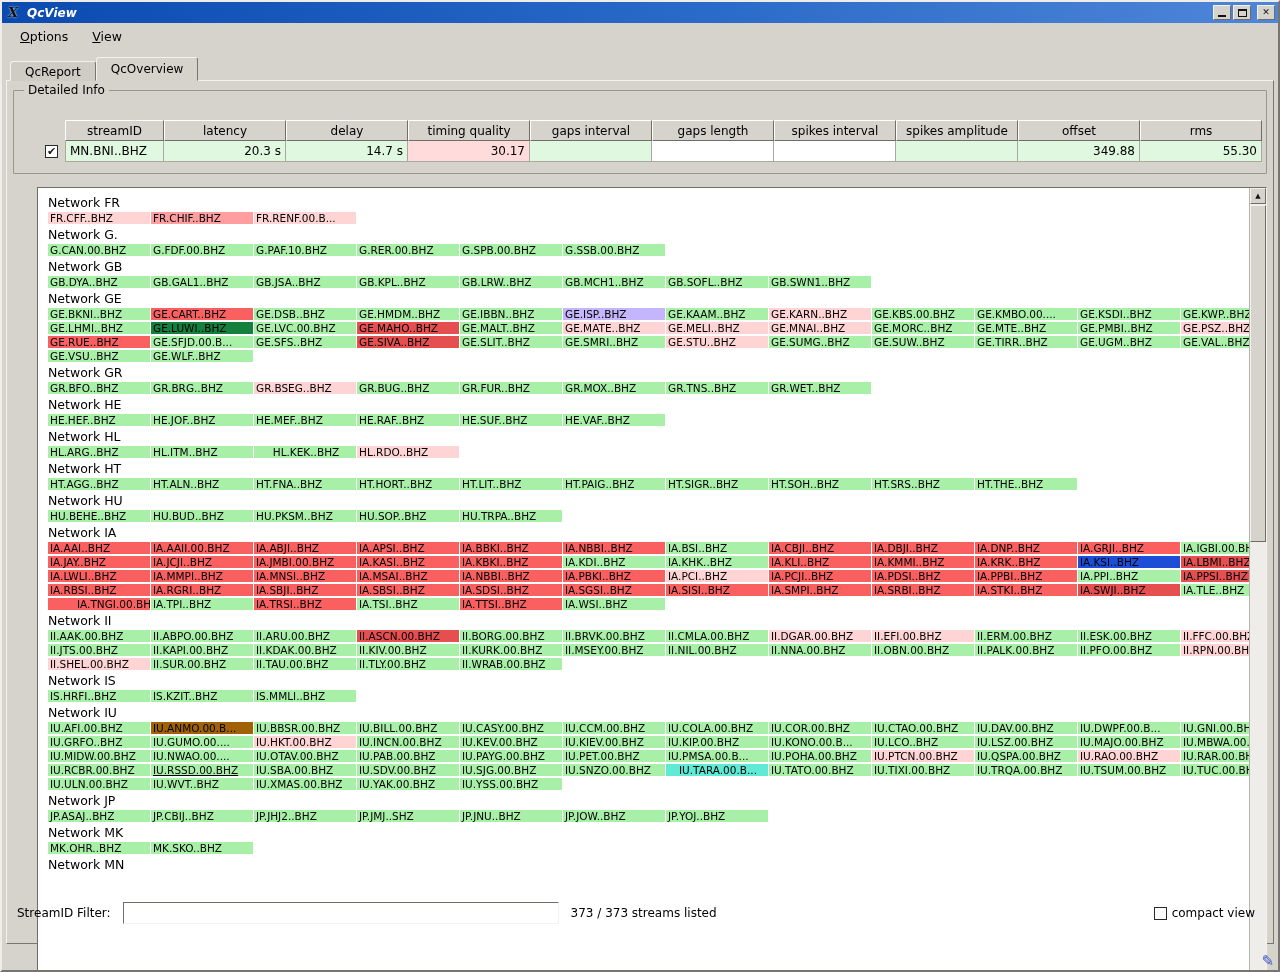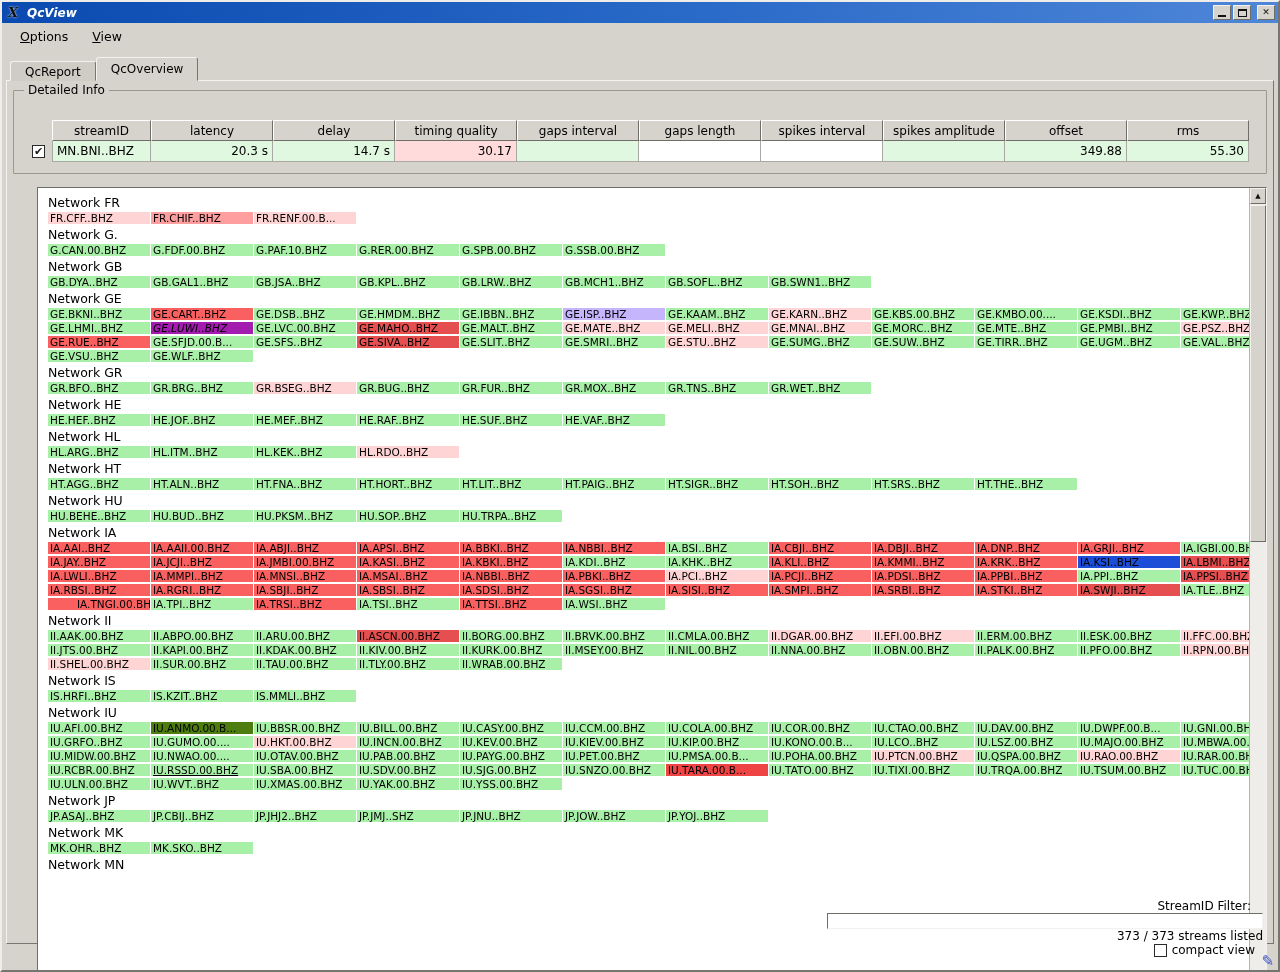--- a/index.html
+++ b/index.html
@@ -34,21 +34,21 @@
   .tab { font-size:12px; padding:0 14px; background:#cfccc6; height:20px; line-height:20px;
     border:1px solid; border-color:#f4f2ee #77756f transparent #f4f2ee; border-radius:3px 3px 0 0; }
   .tab.active { background:#d6d3cd; height:24px; line-height:23px; position:relative; z-index:4; }
   
   .frame { position:absolute; left:4px; right:4px; top:78px; height:864px;
     border:1px solid; border-color:#f4f2ee #77756f #77756f #f4f2ee; background:#d6d3cd; }
   
   .groupbox { position:absolute; left:6px; right:6px; top:9px; height:84px;
     border:1px solid #9a978f; border-radius:1px; }
   .legend { position:absolute; top:-8px; left:10px; background:#d6d3cd; padding:0 4px; font-size:12px; }
-  .di-table { position:absolute; left:18px; top:29px; }
+  .di-table { position:absolute; left:31px; top:29px; }
   .detail-header-row { display:flex; margin-left:20px; }
   .th { height:21px; background:#d6d3cd; border:1px solid; border-color:#ffffff #6f6d68 #6f6d68 #ffffff;
     font-size:12px; display:flex; align-items:center; justify-content:center; width:122px; }
   .th.first { width:99px; }
   .detail-body { display:flex; align-items:center; }
   .di-checkbox-cell { width:20px; display:flex; align-items:center; }
   .detail-data-row { display:flex; }
   .td { height:21px; width:122px; font-size:12px; line-height:20px; padding:0 4px;
     border-right:1px solid #aaa8a2; border-bottom:1px solid #aaa8a2; overflow:hidden; white-space:nowrap; }
   .td.first { width:99px; border-left:1px solid #aaa8a2; }
@@ -67,21 +67,21 @@
   .cell { font-size:10.5px; line-height:12px; padding-left:2px; overflow:hidden; white-space:nowrap; }
   
   .sbar { position:absolute; right:0; top:0; bottom:0; width:17px; background:#efede9; border-left:1px solid #b5b3ad; }
   .sb-btn { position:absolute; left:0; width:16px; height:16px; background:#d6d3cd;
     border:1px solid; border-color:#f4f2ee #6f6d68 #6f6d68 #f4f2ee;
     display:flex; align-items:center; justify-content:center; font-size:7px; color:#111; }
   .sb-up { top:0; } .sb-down { bottom:0; }
   .sb-thumb { position:absolute; left:0; width:16px; top:17px; height:337px; background:#d6d3cd;
     border:1px solid; border-color:#f4f2ee #6f6d68 #6f6d68 #f4f2ee; }
   
-  .footer { position:absolute; left:10px; right:10px; top:818px; height:28px; display:flex; align-items:flex-end;flex-direction:column; }
+  .footer { position:absolute; left:10px; right:10px; top:818px; height:28px; display:flex; align-items:center; }
   .footer-label { font-size:12px; margin-right:12px; }
   .filter-input { width:436px; height:22px; background:#fff; border:1px solid;
     border-color:#6f6d68 #f4f2ee #f4f2ee #6f6d68; font:12px "DejaVu Sans",sans-serif; padding:0 4px; }
   .status-text { font-size:12px; margin-left:12px; flex:1; }
   .compact-wrap { display:flex; align-items:center; gap:5px; margin-right:8px; }
   .compact-label { font-size:12px; }
   
   .corner-icon { position:absolute; right:4px; bottom:0px; font-size:15px; color:#4156c8; z-index:9; }
 </style>
 </head>
@@ -186,21 +186,21 @@
           <div class="cell" style="background: rgb(168, 240, 168);">GE.HMDM..BHZ</div>
           <div class="cell" style="background: rgb(168, 240, 168);">GE.IBBN..BHZ</div>
           <div class="cell" style="background: #c4b5fd;">GE.ISP..BHZ</div>
           <div class="cell" style="background: rgb(168, 240, 168);">GE.KAAM..BHZ</div>
           <div class="cell" style="background: rgb(255, 212, 212);">GE.KARN..BHZ</div>
           <div class="cell" style="background: rgb(168, 240, 168);">GE.KBS.00.BHZ</div>
           <div class="cell" style="background: rgb(168, 240, 168);">GE.KMBO.00....</div>
           <div class="cell" style="background: rgb(168, 240, 168);">GE.KSDI..BHZ</div>
           <div class="cell" style="background: rgb(168, 240, 168);">GE.KWP..BHZ</div>
           <div class="cell" style="background: rgb(168, 240, 168);">GE.LHMI..BHZ</div>
-          <div class="cell" style="background: #a21caf; font-style: italic;">GE.LUWI..BHZ</div>
+          <div class="cell" style="background: #15803d;">GE.LUWI..BHZ</div>
           <div class="cell" style="background: rgb(168, 240, 168);">GE.LVC.00.BHZ</div>
           <div class="cell" style="background: rgb(230, 79, 79);">GE.MAHO..BHZ</div>
           <div class="cell" style="background: rgb(168, 240, 168);">GE.MALT..BHZ</div>
           <div class="cell" style="background: rgb(255, 212, 212);">GE.MATE..BHZ</div>
           <div class="cell" style="background: rgb(255, 212, 212);">GE.MELI..BHZ</div>
           <div class="cell" style="background: rgb(255, 212, 212);">GE.MNAI..BHZ</div>
           <div class="cell" style="background: rgb(168, 240, 168);">GE.MORC..BHZ</div>
           <div class="cell" style="background: rgb(168, 240, 168);">GE.MTE..BHZ</div>
           <div class="cell" style="background: rgb(168, 240, 168);">GE.PMBI..BHZ</div>
           <div class="cell" style="background: rgb(255, 212, 212);">GE.PSZ..BHZ</div>
@@ -236,21 +236,21 @@
           <div class="cell" style="background: rgb(168, 240, 168);">HE.JOF..BHZ</div>
           <div class="cell" style="background: rgb(168, 240, 168);">HE.MEF..BHZ</div>
           <div class="cell" style="background: rgb(168, 240, 168);">HE.RAF..BHZ</div>
           <div class="cell" style="background: rgb(168, 240, 168);">HE.SUF..BHZ</div>
           <div class="cell" style="background: rgb(168, 240, 168);">HE.VAF..BHZ</div>
         </div>
         <div class="net-label">Network HL</div>
         <div class="net-grid">
           <div class="cell" style="background: rgb(168, 240, 168);">HL.ARG..BHZ</div>
           <div class="cell" style="background: rgb(168, 240, 168);">HL.ITM..BHZ</div>
-          <div class="cell" style="background: rgb(168, 240, 168);">HL.KEK..BHZ</div>
+          <div class="cell" style="background: rgb(168, 240, 168); text-align: center;">HL.KEK..BHZ</div>
           <div class="cell" style="background: rgb(255, 212, 212);">HL.RDO..BHZ</div>
         </div>
         <div class="net-label">Network HT</div>
         <div class="net-grid">
           <div class="cell" style="background: rgb(168, 240, 168);">HT.AGG..BHZ</div>
           <div class="cell" style="background: rgb(168, 240, 168);">HT.ALN..BHZ</div>
           <div class="cell" style="background: rgb(168, 240, 168);">HT.FNA..BHZ</div>
           <div class="cell" style="background: rgb(168, 240, 168);">HT.HORT..BHZ</div>
           <div class="cell" style="background: rgb(168, 240, 168);">HT.LIT..BHZ</div>
           <div class="cell" style="background: rgb(168, 240, 168);">HT.PAIG..BHZ</div>
@@ -358,21 +358,21 @@
         </div>
         <div class="net-label">Network IS</div>
         <div class="net-grid">
           <div class="cell" style="background: rgb(168, 240, 168);">IS.HRFI..BHZ</div>
           <div class="cell" style="background: rgb(168, 240, 168);">IS.KZIT..BHZ</div>
           <div class="cell" style="background: rgb(168, 240, 168);">IS.MMLI..BHZ</div>
         </div>
         <div class="net-label">Network IU</div>
         <div class="net-grid">
           <div class="cell" style="background: rgb(168, 240, 168);">IU.AFI.00.BHZ</div>
-          <div class="cell" style="background: #4d7c0f;">IU.ANMO.00.B...</div>
+          <div class="cell" style="background: #a16207;">IU.ANMO.00.B...</div>
           <div class="cell" style="background: rgb(168, 240, 168);">IU.BBSR.00.BHZ</div>
           <div class="cell" style="background: rgb(168, 240, 168);">IU.BILL.00.BHZ</div>
           <div class="cell" style="background: rgb(168, 240, 168);">IU.CASY.00.BHZ</div>
           <div class="cell" style="background: rgb(168, 240, 168);">IU.CCM.00.BHZ</div>
           <div class="cell" style="background: rgb(168, 240, 168);">IU.COLA.00.BHZ</div>
           <div class="cell" style="background: rgb(168, 240, 168);">IU.COR.00.BHZ</div>
           <div class="cell" style="background: rgb(168, 240, 168);">IU.CTAO.00.BHZ</div>
           <div class="cell" style="background: rgb(168, 240, 168);">IU.DAV.00.BHZ</div>
           <div class="cell" style="background: rgb(168, 240, 168);">IU.DWPF.00.B...</div>
           <div class="cell" style="background: rgb(168, 240, 168);">IU.GNI.00.BHZ</div>
@@ -399,21 +399,21 @@
           <div class="cell" style="background: rgb(255, 212, 212);">IU.PTCN.00.BHZ</div>
           <div class="cell" style="background: rgb(168, 240, 168);">IU.QSPA.00.BHZ</div>
           <div class="cell" style="background: rgb(255, 212, 212);">IU.RAO.00.BHZ</div>
           <div class="cell" style="background: rgb(168, 240, 168);">IU.RAR.00.BHZ</div>
           <div class="cell" style="background: rgb(168, 240, 168);">IU.RCBR.00.BHZ</div>
           <div class="cell" style="background: rgb(168, 240, 168); text-decoration: underline;">IU.RSSD.00.BHZ</div>
           <div class="cell" style="background: rgb(168, 240, 168);">IU.SBA.00.BHZ</div>
           <div class="cell" style="background: rgb(168, 240, 168);">IU.SDV.00.BHZ</div>
           <div class="cell" style="background: rgb(168, 240, 168);">IU.SJG.00.BHZ</div>
           <div class="cell" style="background: rgb(168, 240, 168);">IU.SNZO.00.BHZ</div>
-          <div class="cell" style="background: #ef4444;">IU.TARA.00.B...</div>
+          <div class="cell" style="background: #5eead4; text-align: center;">IU.TARA.00.B...</div>
           <div class="cell" style="background: rgb(168, 240, 168);">IU.TATO.00.BHZ</div>
           <div class="cell" style="background: rgb(168, 240, 168);">IU.TIXI.00.BHZ</div>
           <div class="cell" style="background: rgb(168, 240, 168);">IU.TRQA.00.BHZ</div>
           <div class="cell" style="background: rgb(168, 240, 168);">IU.TSUM.00.BHZ</div>
           <div class="cell" style="background: rgb(168, 240, 168);">IU.TUC.00.BHZ</div>
           <div class="cell" style="background: rgb(168, 240, 168);">IU.ULN.00.BHZ</div>
           <div class="cell" style="background: rgb(168, 240, 168);">IU.WVT..BHZ</div>
           <div class="cell" style="background: rgb(168, 240, 168);">IU.XMAS.00.BHZ</div>
           <div class="cell" style="background: rgb(168, 240, 168);">IU.YAK.00.BHZ</div>
           <div class="cell" style="background: rgb(168, 240, 168);">IU.YSS.00.BHZ</div>

